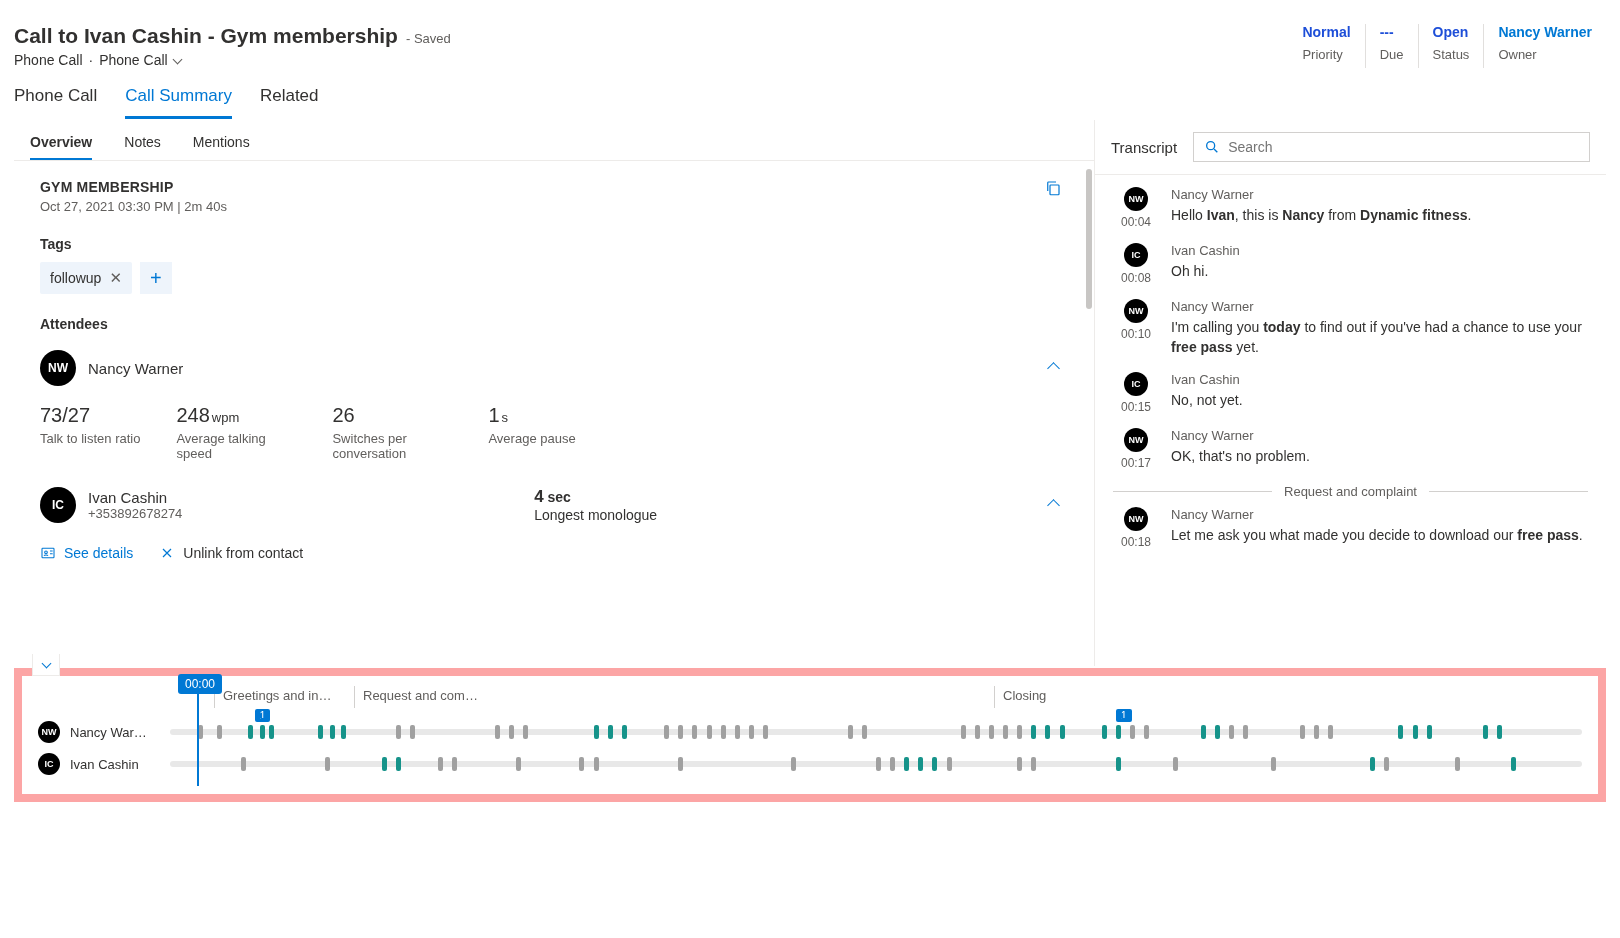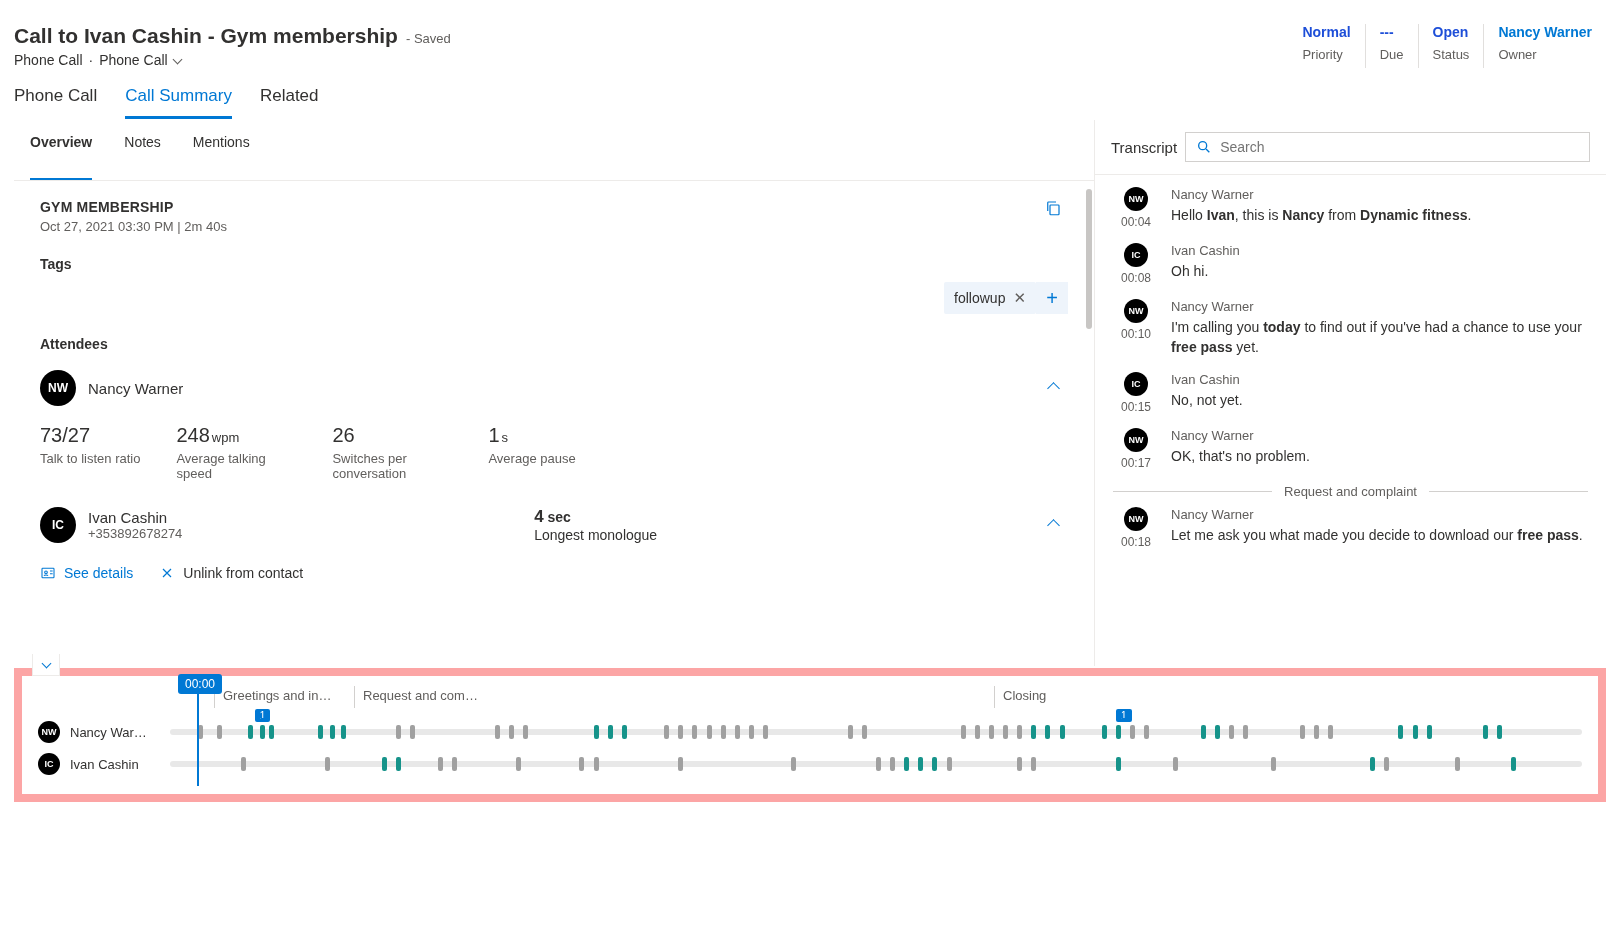--- a/index.html
+++ b/index.html
@@ -21,30 +21,30 @@
 
   .main-tabs { display: flex; gap: 28px; padding: 18px 14px 0 14px; border-bottom: 1px solid #fff; }
   .main-tab { font-size: 17px; padding-bottom: 10px; cursor:pointer; }
   .main-tab.active { color:#0078d4; border-bottom: 3px solid #0078d4; font-weight:400;}
 
   .body { display: flex; gap: 0; padding: 0 14px; height: 546px; }
   .left { flex: 1; display:flex; flex-direction:column; min-width:0;}
   .right { width: 512px; display:flex; flex-direction:column; border-left:1px solid #edebe9;}
 
   .sub-tabs { display:flex; gap:32px; padding: 14px 16px 0 16px; border-bottom:1px solid #edebe9;}
-  .sub-tab { font-size:14px; padding-bottom:28px; cursor:pointer;}
+  .sub-tab { font-size:14px; padding-bottom:8px; cursor:pointer;}
   .sub-tab.active { font-weight:600; border-bottom:2px solid #0078d4;}
 
   .overview { padding: 18px 26px 10px 26px; overflow-y:auto; flex:1; position:relative;}
   .ovw-title { font-weight:600; font-size:14px; color:#323130; letter-spacing:0.2px;}
   .ovw-meta { font-size:13px; color:#605e5c; margin-top:4px;}
   .copy-icon { position:absolute; right:32px; top:18px; color:#0078d4; cursor:pointer;}
 
   .section-label { font-weight:600; font-size:14px; margin-top:22px;}
-  .tags-row { display:flex; margin-top:10px;justify-content:flex-end;}
+  .tags-row { display:flex; gap:8px; margin-top:10px;}
   .tag { background:#eef4fb; padding:6px 10px; border-radius:2px; display:flex; align-items:center; gap:8px; font-size:14px;}
   .tag-x { color:#605e5c; cursor:pointer; font-size:15px;}
   .add-tag { background:#eef4fb; width:32px; height:32px; display:flex; align-items:center; justify-content:center; color:#0078d4; font-size:20px; font-weight:300; cursor:pointer;}
 
   .attendee { margin-top:18px; }
   .att-head { display:flex; align-items:center; gap:12px;}
   .avatar { width:36px; height:36px; border-radius:50%; display:flex; align-items:center; justify-content:center; color:#fff; font-weight:600; font-size:12px;}
   .avatar.nw { background:#000000;}
   .avatar.ic { background:#000000;}
   .att-name { font-size:15px;}
@@ -56,21 +56,21 @@
   .metric .munit { font-size:13px; margin-left:2px;}
   .metric .mlbl { font-size:13px; color:#605e5c; margin-top:4px; max-width:120px;}
 
   .links { display:flex; gap:26px; margin-top:22px;}
   .link { display:flex; align-items:center; gap:8px; color:#0078d4; font-size:14px; cursor:pointer;}
   .link.secondary { color:#323130;}
   .icon-card, .icon-x { width:16px; height:16px;}
 
   .scrollgrip { position:absolute; right:2px; top:8px; width:6px; height:140px; background:#c8c6c4; border-radius:3px;}
 
-  .tr-head { display:flex; align-items:center; padding:12px 16px; gap:8px; border-bottom:1px solid #edebe9;}
+  .tr-head { display:flex; align-items:center; padding:12px 16px; gap:16px; border-bottom:1px solid #edebe9;}
   .tr-title { font-size:15px;}
   .search-wrap { flex:1; border:1px solid #d2d0ce; display:flex; align-items:center; padding:6px 10px; gap:8px;}
   .search-wrap input { border:none; outline:none; flex:1; font-size:14px;}
   .search-icon { color:#0078d4;}
 
   .transcript { overflow-y:auto; flex:1; padding:12px 18px;}
   .tr-row { display:flex; gap:12px; margin-bottom:14px;}
   .tr-ts { width:46px; text-align:center;}
   .tr-av { width:24px; height:24px; border-radius:50%; display:flex; align-items:center; justify-content:center; font-size:9px; font-weight:600; color:#fff; margin:0 auto;}
   .tr-time { font-size:12px; color:#605e5c; margin-top:4px;}

